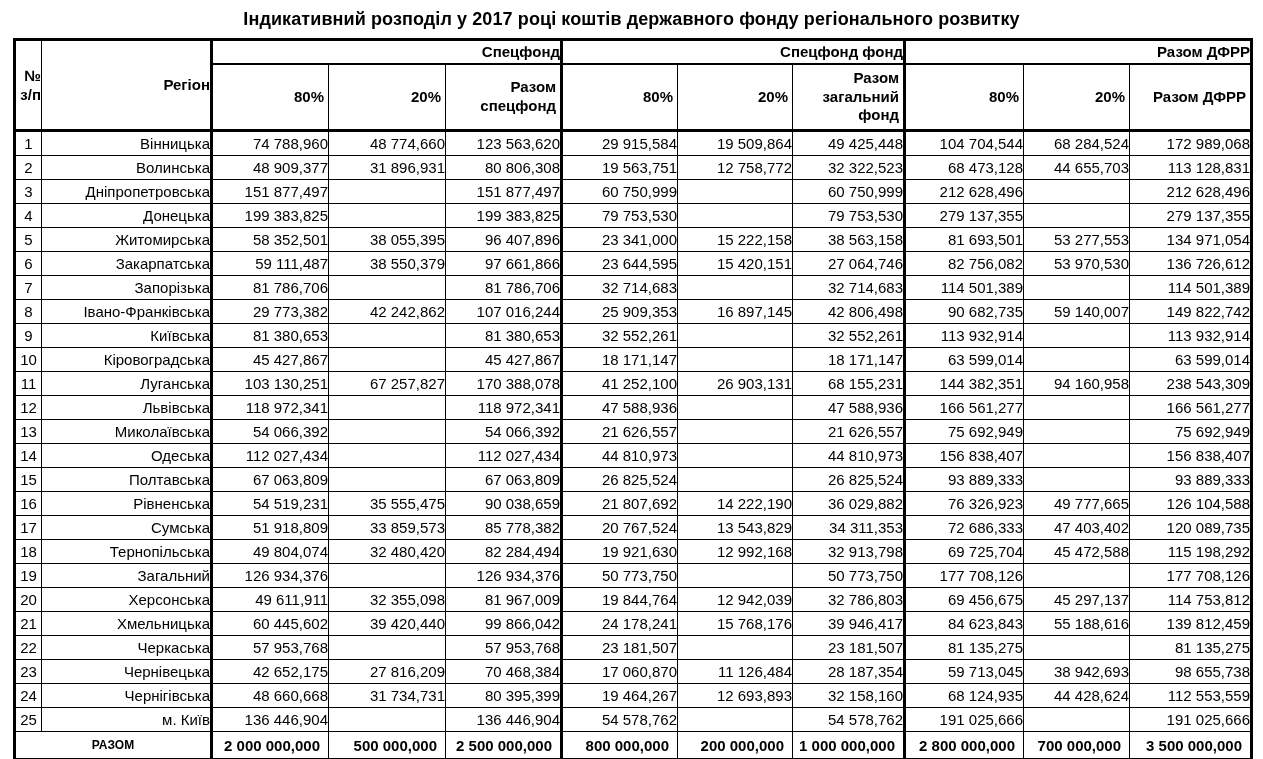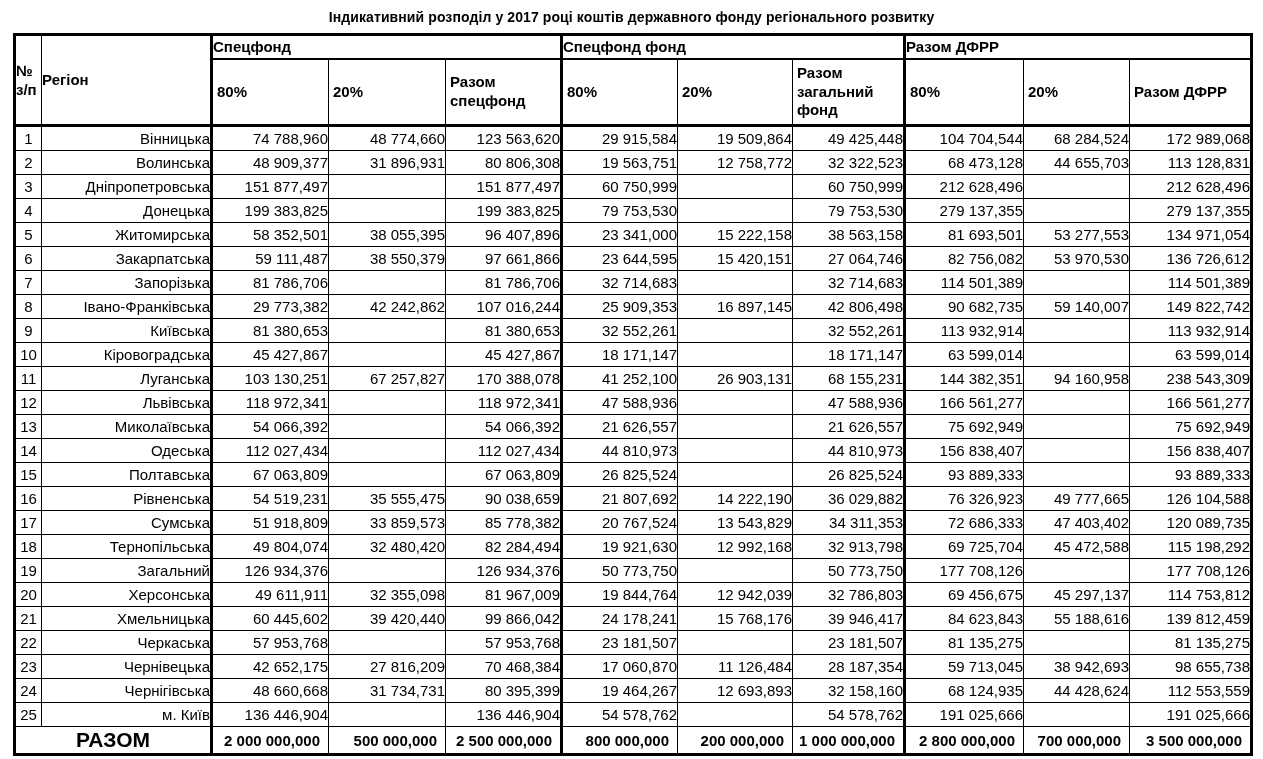--- a/index.html
+++ b/index.html
@@ -13,42 +13,42 @@
     position: relative;
     width: 1263px;
     height: 759px;
     background: #fff;
     overflow: hidden;
   }
   .title {
     margin: 0;
     padding: 9px 0 8px 0;
     text-align: center;
-    font-size: 14px;
+    font-size: 18px;
     font-weight: bold;
     letter-spacing: 0.1px;
   }
   table.dfrr {
     border-collapse: collapse;
     table-layout: fixed;
     width: 1237px;
     margin-left: 13px;
     border: 3px solid #000;
     font-size: 15px;
   }
   table.dfrr th,
   table.dfrr td {
     border: 1px solid #000;
     overflow: hidden;
     padding: 0;
   }
   
   thead th {
     font-weight: bold;
-    text-align: left;
+    text-align: right;
     vertical-align: middle;
     line-height: 1.25;
   }
   thead tr.grp th { height: 22px; }
   thead tr.sub th {
     height: 64px;
     border-top: 2px solid #000;
     padding: 0 4px;
   }
   thead th.numhead {
@@ -75,21 +75,21 @@
     white-space: nowrap;
   }
   
   tfoot td {
     border-top: 3px solid #000;
     font-weight: bold;
     height: 26px;
   }
   tfoot td.total-label {
     text-align: center;
-    font-size: 21px;
+    font-size: 12px;
   }
   tfoot td.val { padding-right: 8px; text-align: right; }
 </style>
 </head>
 <body>
 
 <div class="page">
   <h1 class="title">Індикативний розподіл у 2017 році коштів державного фонду регіонального розвитку</h1>
 
   <table class="dfrr">

